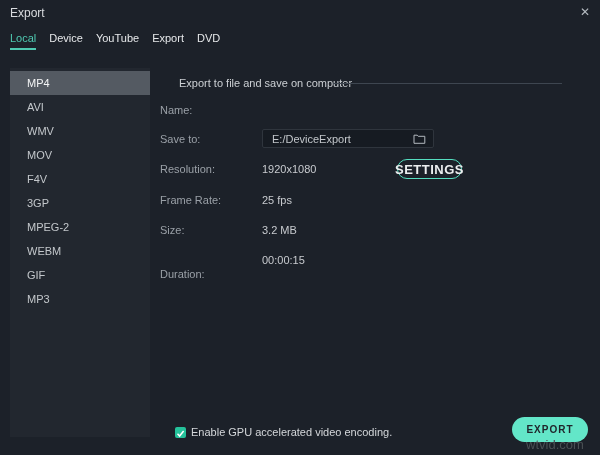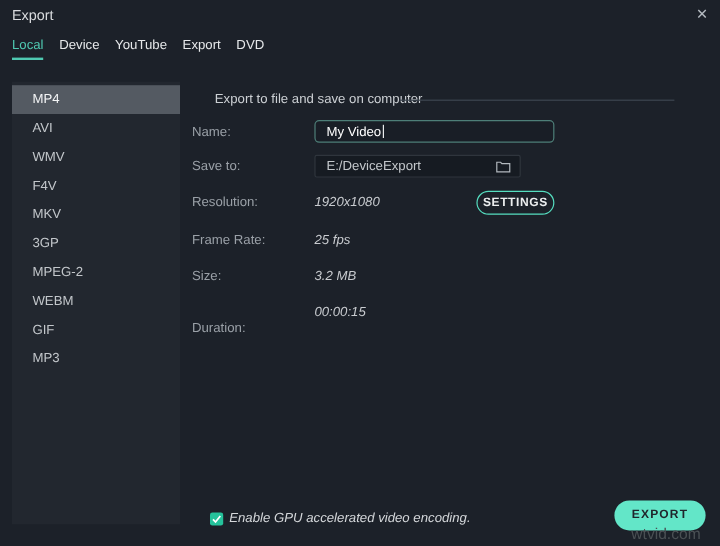--- a/index.html
+++ b/index.html
@@ -15,45 +15,45 @@
   .tab{padding-bottom:4px;border-bottom:2px solid transparent;cursor:pointer;}
   .tab.active{color:#4fc9b1;border-bottom-color:#4fc9b1;}
   
   .sidebar{position:absolute;left:10px;top:68px;width:140px;height:369px;background:#22272f;box-sizing:border-box;padding-top:3px;}
   .fmt{height:24px;line-height:24px;padding-left:17px;font-size:11px;color:#c3c7cb;cursor:pointer;}
   .fmt.selected{background:#545a62;color:#f4f5f6;}
   
   .section-title{position:absolute;left:179px;top:77px;font-size:11px;color:#ccd0d4;}
   .section-rule{position:absolute;left:333px;top:83px;width:229px;height:1px;background:#3e4650;}
   .flabel{position:absolute;left:160px;width:90px;text-align:left;font-size:11px;color:#9aa0a7;}
-  .fvalue{position:absolute;left:262px;font-size:11px;color:#c8cbcf;font-style:italic;}
+  .fvalue{position:absolute;left:262px;font-size:11px;color:#c8cbcf;}
   .name-input{
     position:absolute;left:262px;top:100px;width:200px;height:19px;box-sizing:border-box;
     border:1px solid #4e7f78;border-radius:4px;background:#191e26;
     display:flex;align-items:center;padding-left:9px;font-size:11px;color:#ffffff;cursor:text;
   }
   .caret{width:1px;height:11px;background:#e8eaec;margin-left:1px;}
   .saveto-field{
     position:absolute;left:262px;top:129px;width:172px;height:19px;box-sizing:border-box;
     background:#161b22;border:1px solid #2f353d;border-radius:2px;
     display:flex;align-items:center;padding-left:9px;font-size:11px;color:#c3c7cb;cursor:pointer;
   }
   .folder-btn{position:absolute;right:7px;top:3px;width:13px;height:12px;cursor:pointer;}
   .settings-btn{
     position:absolute;left:397px;top:159px;width:65px;height:20px;box-sizing:border-box;
     border:1px solid #55dec0;border-radius:11px;background:transparent;
     display:flex;align-items:center;justify-content:center;
-    font-size:10px;font-weight:bold;letter-spacing:.5px;color:#eceeef;cursor:pointer;
+    font-size:13px;font-weight:bold;letter-spacing:.5px;color:#eceeef;cursor:pointer;
   }
   
   .gpu-check{
     position:absolute;left:175px;top:427px;width:11px;height:11px;border-radius:2px;
     background:#25c29b;display:flex;align-items:center;justify-content:center;cursor:pointer;
   }
-  .gpu-label{position:absolute;left:191px;top:426px;font-size:11px;color:#d4d7da;font-style:italic;}
+  .gpu-label{position:absolute;left:191px;top:426px;font-size:11px;color:#d4d7da;}
   .export-btn{
     position:absolute;left:512px;top:417px;width:76px;height:25px;border-radius:13px;
     background:#63e6c8;display:flex;align-items:center;justify-content:center;
     font-size:10px;font-weight:bold;letter-spacing:1px;color:#20262c;cursor:pointer;z-index:1;
   }
   .watermark{
     position:absolute;left:500px;top:437px;width:110px;text-align:center;
     font-size:13px;color:#4a5054;z-index:2;pointer-events:none;
   }
 </style>
@@ -70,37 +70,33 @@
     <span class="tab">Device</span>
     <span class="tab">YouTube</span>
     <span class="tab">Export</span>
     <span class="tab">DVD</span>
   </div>
 
   <div class="sidebar">
     <div class="fmt selected">MP4</div>
     <div class="fmt">AVI</div>
     <div class="fmt">WMV</div>
+    <div class="fmt">MOV</div>
     <div class="fmt">F4V</div>
-    <div class="fmt">MKV</div>
     <div class="fmt">3GP</div>
     <div class="fmt">MPEG-2</div>
     <div class="fmt">WEBM</div>
     <div class="fmt">GIF</div>
     <div class="fmt">MP3</div>
   </div>
 
   <span class="section-title">Export to file and save on computer</span>
   <div class="section-rule"></div>
 
   <span class="flabel" style="top:104px">Name:</span>
-  <div class="name-input">
-    <span>My Video</span>
-    <span class="caret"></span>
-  </div>
 
   <span class="flabel" style="top:133px">Save to:</span>
   <div class="saveto-field">
     <span>E:/DeviceExport</span>
     <span class="folder-btn">
       <svg width="13" height="12" viewBox="0 0 13 12">
         <path d="M1 2.2 h3.2 l1 1.1 h6.6 v7 H1 Z" fill="none" stroke="#b2b8be" stroke-width="1"></path>
       </svg>
     </span>
   </div>

